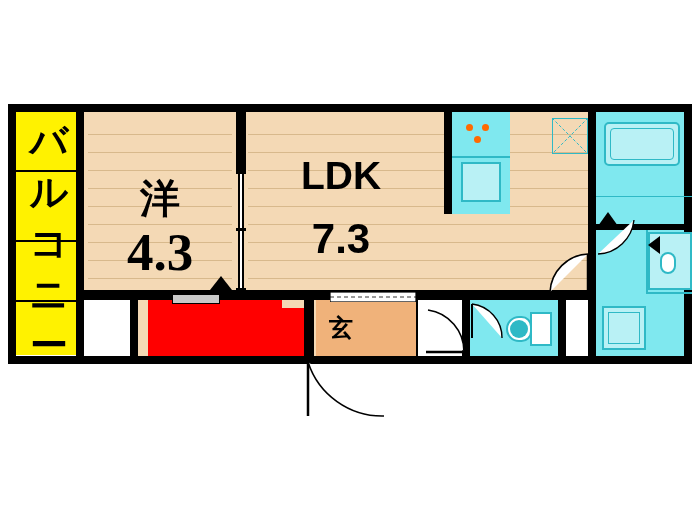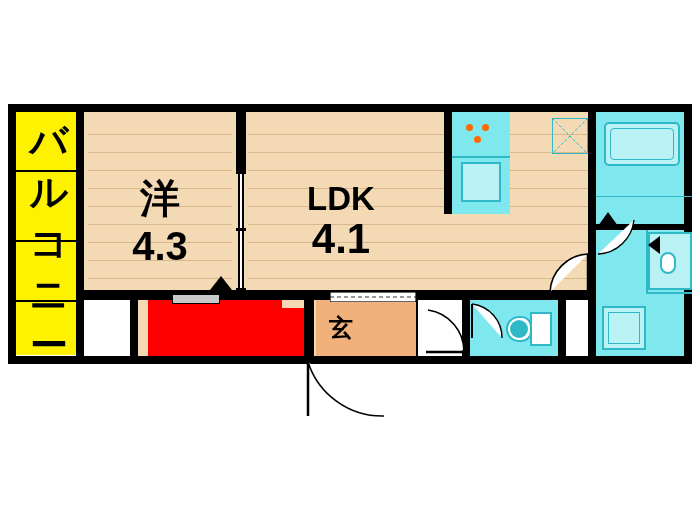--- a/index.html
+++ b/index.html
@@ -184,21 +184,21 @@
 
   <div class="vlbl" style="left:22px;top:116px;width:54px;font-size:38px;letter-spacing:0;">
     <span class="vchar">バ</span>
     <span class="vchar">ル</span>
     <span class="vchar">コ</span>
     <span class="vchar">ニ</span>
     <span class="vchar">ー</span>
   </div>
 
   <div class="lbl" style="left:110px;top:178px;width:100px;font-size:40px;">洋</div>
-  <div class="lbl" style="left:110px;top:226px;width:100px;font-size:40px;">4.3</div>
-
-  <div class="lbl" style="left:266px;top:182px;width:150px;font-size:33px;">LDK</div>
-  <div class="lbl" style="left:266px;top:218px;width:150px;font-size:42px;">4.1</div>
+  <div class="lbl" style="left:110px;top:226px;width:100px;font-size:53px;font-family:Liberation Serif, serif;">4.3</div>
+
+  <div class="lbl" style="left:266px;top:156px;width:150px;font-size:39px;">LDK</div>
+  <div class="lbl" style="left:266px;top:218px;width:150px;font-size:42px;">7.3</div>
 
 
   <div class="lbl" style="left:324px;top:316px;width:34px;font-size:24px;">玄</div>
 
 </div>
 
 </body></html>

